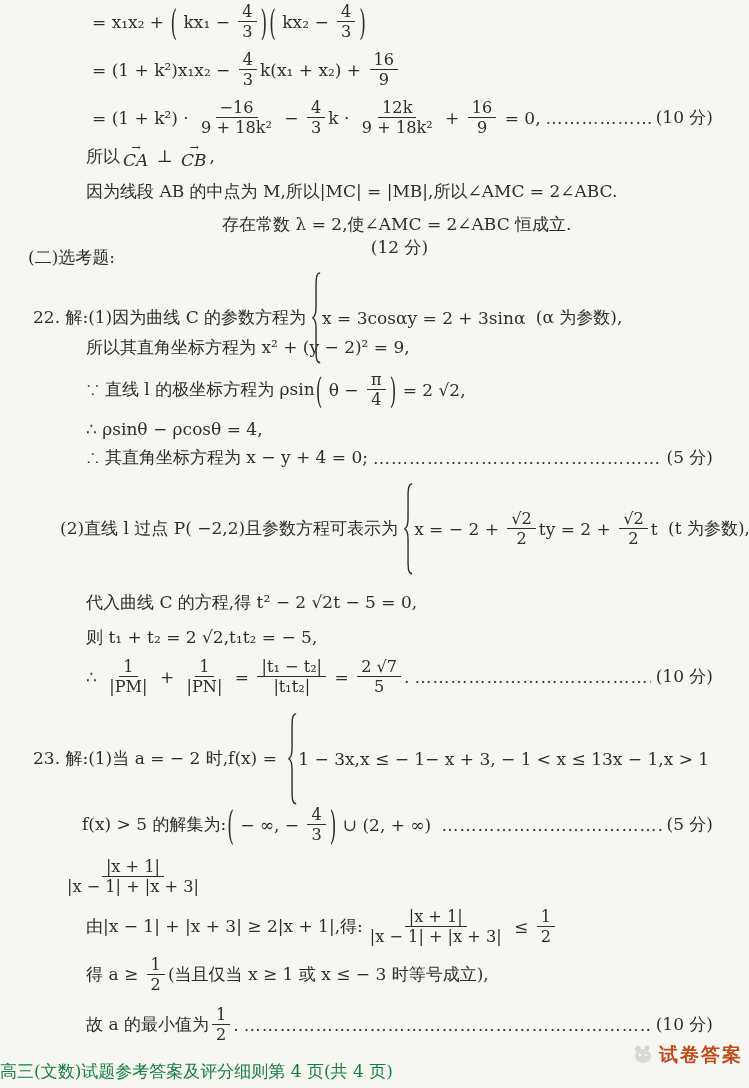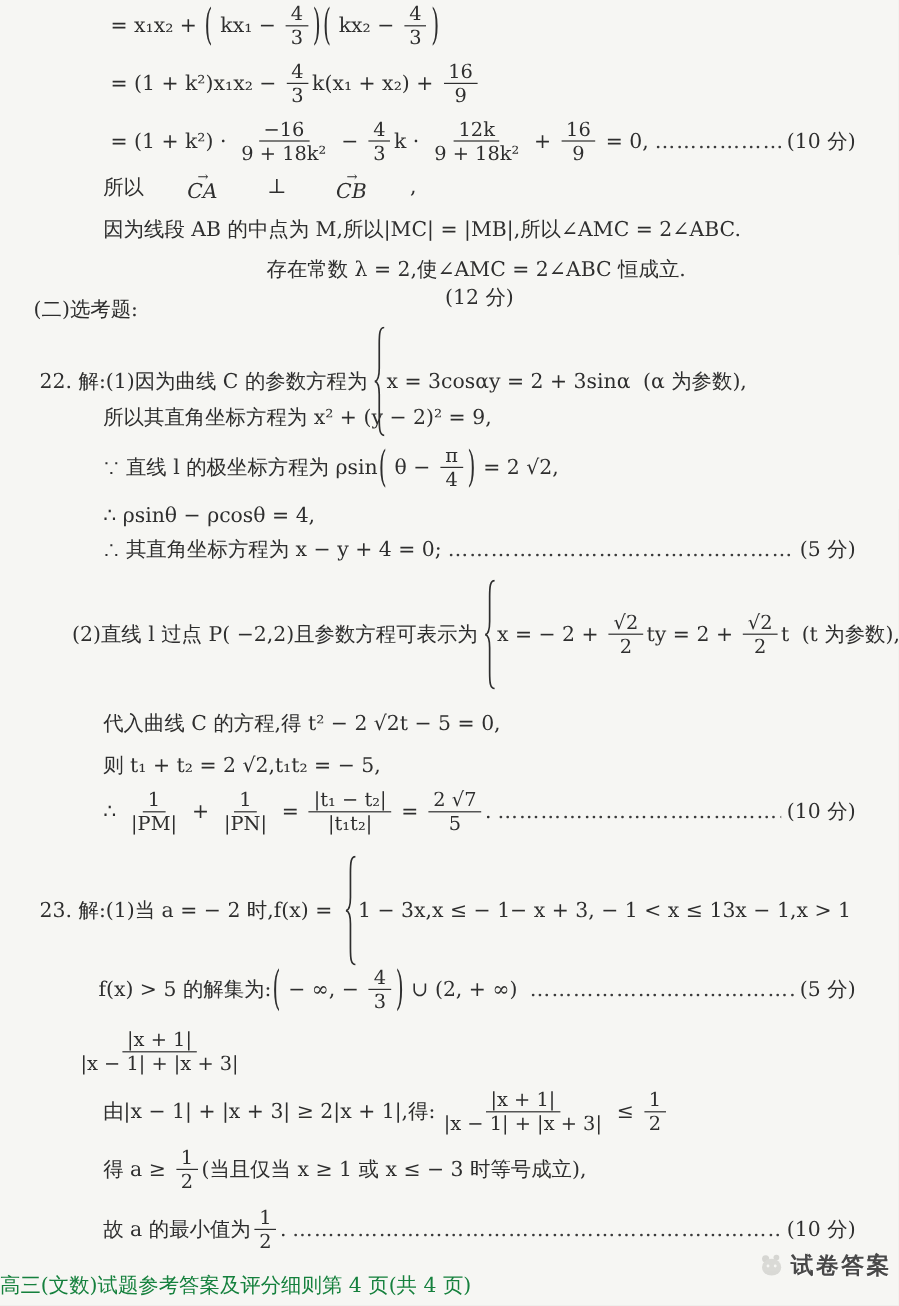--- a/index.html
+++ b/index.html
@@ -42,35 +42,35 @@
     margin:0 5px; letter-spacing:1px; color:#3a3a3a;
   }
   .score { flex:none; white-space:pre; }
   .footer {
     position:absolute; left:0; right:0; top:1060px;
     text-align:left; font-size:17px; color:#15803d;
   }
   .watermark {
     position:absolute; top:1042px; right:6px;
     display:flex; gap:4px;
-    color:#404040; font-weight:bold; font-size:19px; letter-spacing:2px;
+    color:#c2410c; font-weight:bold; font-size:19px; letter-spacing:2px;
     text-shadow:0.6px 0.6px 0 #ffffff;
     opacity:0.95;
   }
   .wm-icon { display:block; }
 </style>
 </head>
 <body>
 
 <div class="page">
 
   <div class="mline" style="left:92px; top:2px;"><span class="t">= x₁x₂ + </span><span class="bp" style="transform: scaleY(2.1);">(</span><span class="t"> kx₁ − </span><span class="frac"><span class="fn">4</span><span class="fd">3</span></span><span class="bp" style="transform: scaleY(2.1);">)</span><span class="bp" style="transform: scaleY(2.1);">(</span><span class="t"> kx₂ − </span><span class="frac"><span class="fn">4</span><span class="fd">3</span></span><span class="bp" style="transform: scaleY(2.1);">)</span></div>
   <div class="mline" style="left:92px; top:50px;"><span class="t">= (1 + k²)x₁x₂ − </span><span class="frac"><span class="fn">4</span><span class="fd">3</span></span><span class="t">k(x₁ + x₂) + </span><span class="frac"><span class="fn">16</span><span class="fd">9</span></span></div>
   <div class="mline lead" style="left:92px; top:98px;"><span class="t">= (1 + k²) · </span><span class="frac"><span class="fn">−16</span><span class="fd">9 + 18k²</span></span><span class="t"> − </span><span class="frac"><span class="fn">4</span><span class="fd">3</span></span><span class="t">k · </span><span class="frac"><span class="fn">12k</span><span class="fd">9 + 18k²</span></span><span class="t"> + </span><span class="frac"><span class="fn">16</span><span class="fd">9</span></span><span class="t"> = 0,</span><span class="leader">…………………………………………………………………………</span><span class="score">(10 分)</span></div>
-  <div class="mline" style="left:86px; top:143px;gap:33px;"><span class="t">所以</span><span class="vec"><span class="vecarrow">→</span><span class="vecbody">CA</span></span><span class="t"> ⊥ </span><span class="vec"><span class="vecarrow">→</span><span class="vecbody">CB</span></span><span class="t">,</span></div>
+  <div class="mline" style="left:86px; top:143px;"><span class="t">所以</span><span class="vec"><span class="vecarrow">→</span><span class="vecbody">CA</span></span><span class="t"> ⊥ </span><span class="vec"><span class="vecarrow">→</span><span class="vecbody">CB</span></span><span class="t">,</span></div>
   <div class="mline" style="left:86px; top:180px;"><span class="t">因为线段 AB 的中点为 M,所以|MC| = |MB|,所以∠AMC = 2∠ABC.</span></div>
   <div class="mline lead" style="left:86px; top:213px;flex-direction:column;"><span class="t">存在常数 λ = 2,使∠AMC = 2∠ABC 恒成立. </span><span class="leader">…………………………………………………………………………</span><span class="score">(12 分)</span></div>
   <div class="mline" style="left:28px; top:246px;"><span class="t">(二)选考题:</span></div>
   <div class="mline" style="left:33px; top:272px;"><span class="t">22. 解:(1)因为曲线 C 的参数方程为</span><span class="cases"><svg viewBox="0 0 12 100" preserveAspectRatio="none" class="cbrace">
           <path d="M10 1 C6 1 5.5 6 5.5 16 L5.5 38 C5.5 46 4 49.5 1.5 50 C4 50.5 5.5 54 5.5 62 L5.5 84 C5.5 94 6 99 10 99" fill="none" stroke="currentColor" stroke-width="1.4" vector-effect="non-scaling-stroke"></path>
         </svg><span class="ccol"><span class="crow"><span class="t">x = 3cosα</span></span><span class="crow"><span class="t">y = 2 + 3sinα</span></span></span></span><span class="t"> (α 为参数),</span></div>
   <div class="mline" style="left:86px; top:336px;"><span class="t">所以其直角坐标方程为 x² + (y − 2)² = 9,</span></div>
   <div class="mline" style="left:86px; top:370px;"><span class="t">∵ 直线 l 的极坐标方程为 ρsin</span><span class="bp" style="transform: scaleY(2.1);">(</span><span class="t"> θ − </span><span class="frac"><span class="fn">π</span><span class="fd">4</span></span><span class="bp" style="transform: scaleY(2.1);">)</span><span class="t"> = 2 √2,</span></div>
   <div class="mline" style="left:86px; top:419px;"><span class="t">∴ ρsinθ − ρcosθ = 4,</span></div>
   <div class="mline lead" style="left:86px; top:446px;"><span class="t">∴ 其直角坐标方程为 x − y + 4 = 0;</span><span class="leader">…………………………………………………………………………</span><span class="score">(5 分)</span></div>

